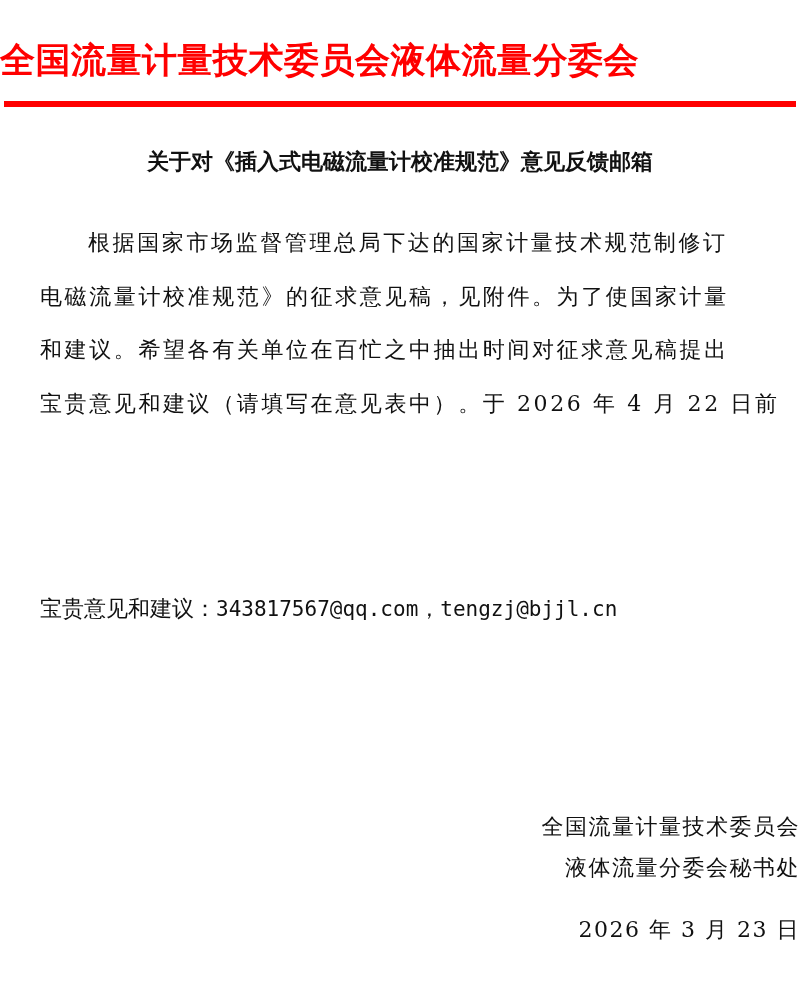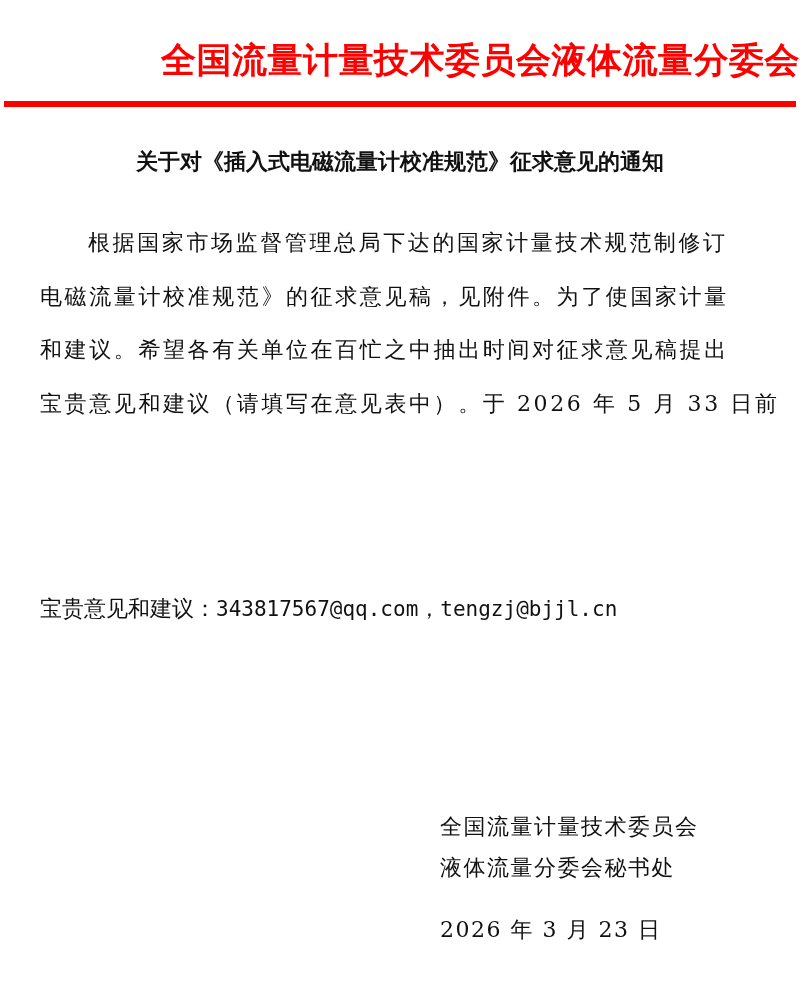--- a/index.html
+++ b/index.html
@@ -1,43 +1,43 @@
 <!DOCTYPE html>
 <html><head>
   <meta charset="utf-8">
   <style>
     html, body { margin: 0; padding: 0; background: #ffffff; }
     body { width: 800px; height: 997px; position: relative; overflow: hidden; font-family: "DejaVu Serif", "Liberation Serif", serif; color: #111; }
     .doc-header { position: absolute; left: 0; top: 0; width: 800px; height: 120px; }
-    .org-title { position: absolute; left: 0; width: 800px; top: 38px; text-align: right; color: #ff0000; font-family: "DejaVu Sans", "Liberation Sans", sans-serif; font-weight: bold; font-size: 35px; letter-spacing: 0.5px; line-height: 44px; }
+    .org-title { position: absolute; left: 0; width: 800px; top: 38px; text-align: left; color: #ff0000; font-family: "DejaVu Sans", "Liberation Sans", sans-serif; font-weight: bold; font-size: 35px; letter-spacing: 0.5px; line-height: 44px; }
     .red-rule { position: absolute; left: 4px; top: 101px; width: 792px; height: 6px; background: #ff0000; }
     .notice-title { position: absolute; left: 0; width: 800px; top: 145px; text-align: center; font-family: "DejaVu Sans", "Liberation Sans", sans-serif; font-weight: bold; font-size: 22px; line-height: 34px; color: #111; }
     .body-text { position: absolute; left: 40px; top: 216px; width: 720px; font-size: 22px; line-height: 53.5px; letter-spacing: 2.6px; color: #111; }
     .body-text .line { display: block; white-space: nowrap; }
     .body-text .indent { padding-left: 48px; }
     .contact { position: absolute; left: 40px; top: 592px; font-size: 22px; line-height: 34px; color: #111; white-space: nowrap; }
     .contact .mono { font-family: "DejaVu Sans Mono", "Liberation Mono", monospace; font-size: 21px; }
     .signature { position: absolute; left: 440px; width: 360px; top: 810px; font-size: 22px; color: #111; }
-    .sig-line { position: absolute; left: 0; width: 360px; text-align: left; white-space: nowrap; letter-spacing: 1.5px; line-height: 34px; }
+    .sig-line { position: absolute; left: 0; width: 360px; text-align: right; white-space: nowrap; letter-spacing: 1.5px; line-height: 34px; }
   </style>
 </head>
 <body>
 
 <div class="doc-header">
   <div class="org-title">全国流量计量技术委员会液体流量分委会</div>
   <div class="red-rule"></div>
 </div>
 
-<div class="notice-title">关于对《插入式电磁流量计校准规范》征求意见的通知</div>
+<div class="notice-title">关于对《插入式电磁流量计校准规范》意见反馈邮箱</div>
 
 <div class="body-text">
   <span class="line indent">根据国家市场监督管理总局下达的国家计量技术规范制修订</span>
   <span class="line">电磁流量计校准规范》的征求意见稿，见附件。为了使国家计量</span>
   <span class="line">和建议。希望各有关单位在百忙之中抽出时间对征求意见稿提出</span>
-  <span class="line">宝贵意见和建议（请填写在意见表中）。于 2026 年 5 月 33 日前</span>
+  <span class="line">宝贵意见和建议（请填写在意见表中）。于 2026 年 4 月 22 日前</span>
 </div>
 
 <div class="contact">
   <span>宝贵意见和建议：</span><span class="mono">343817567@qq.com</span><span>，</span><span class="mono">tengzj@bjjl.cn</span>
 </div>
 
 <div class="signature">
   <div class="sig-line" style="top:0px;">全国流量计量技术委员会</div>
   <div class="sig-line" style="top:41px;">液体流量分委会秘书处</div>
   <div class="sig-line" style="top:103px;">2026 年 3 月 23 日</div>

